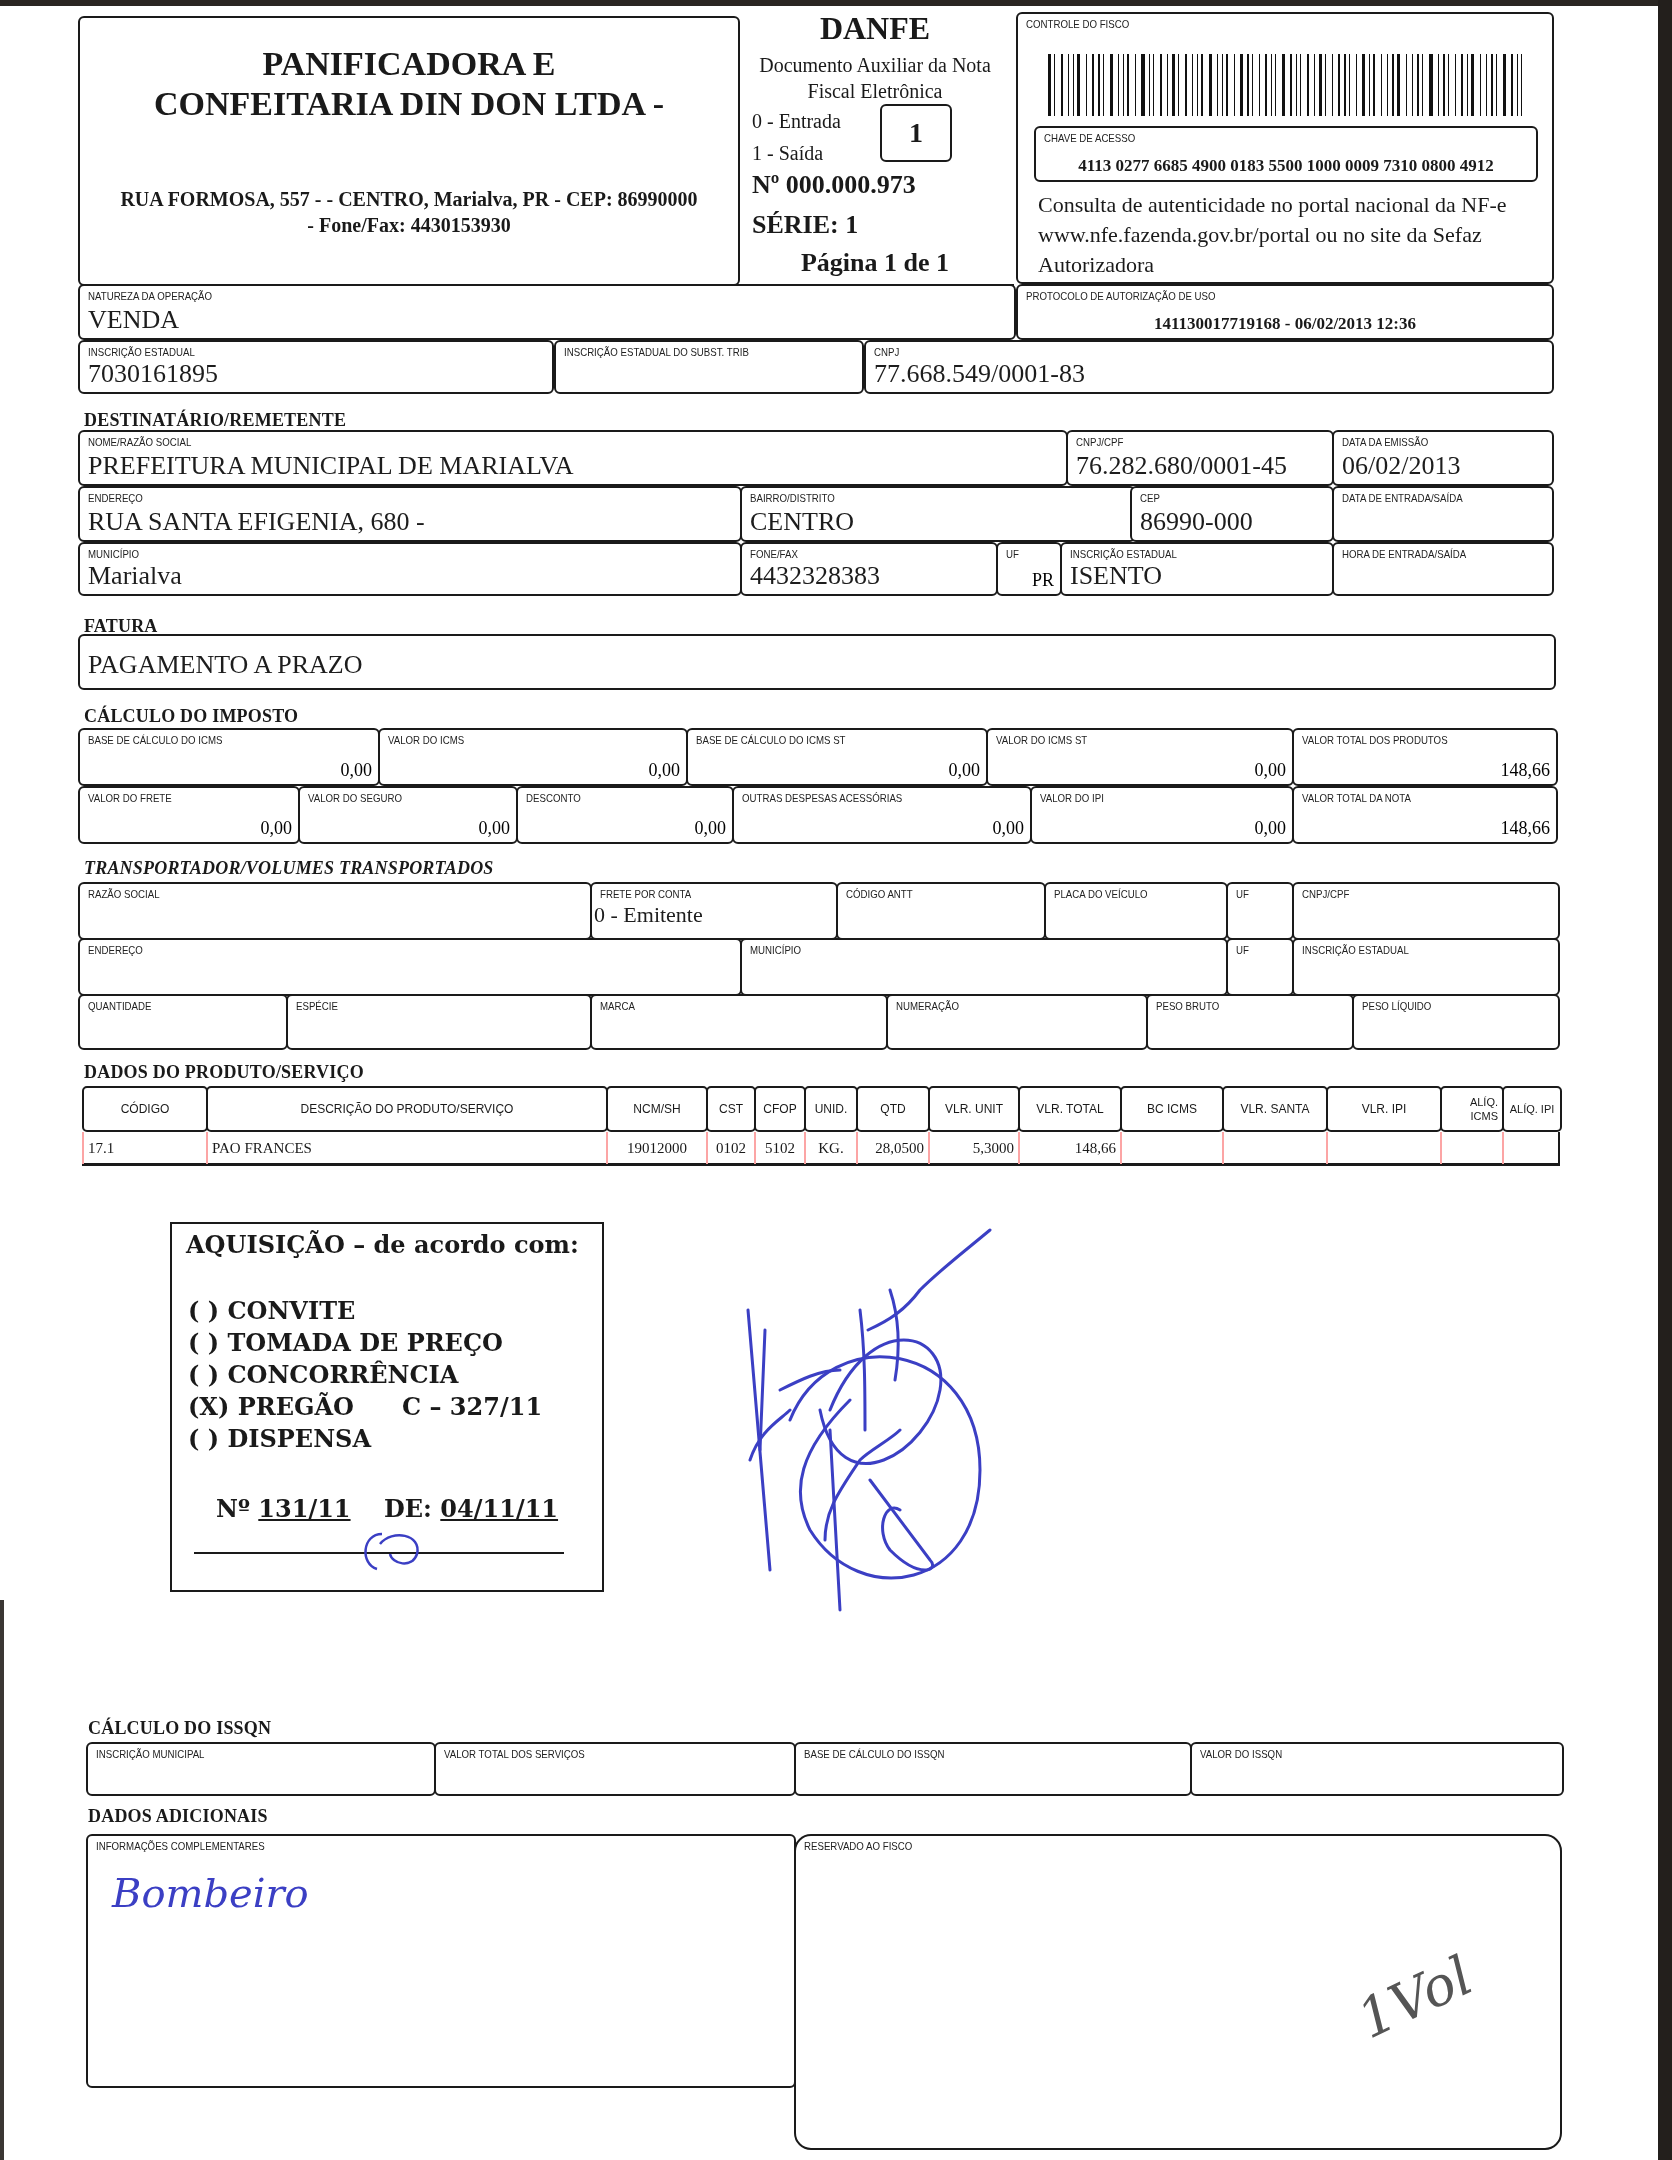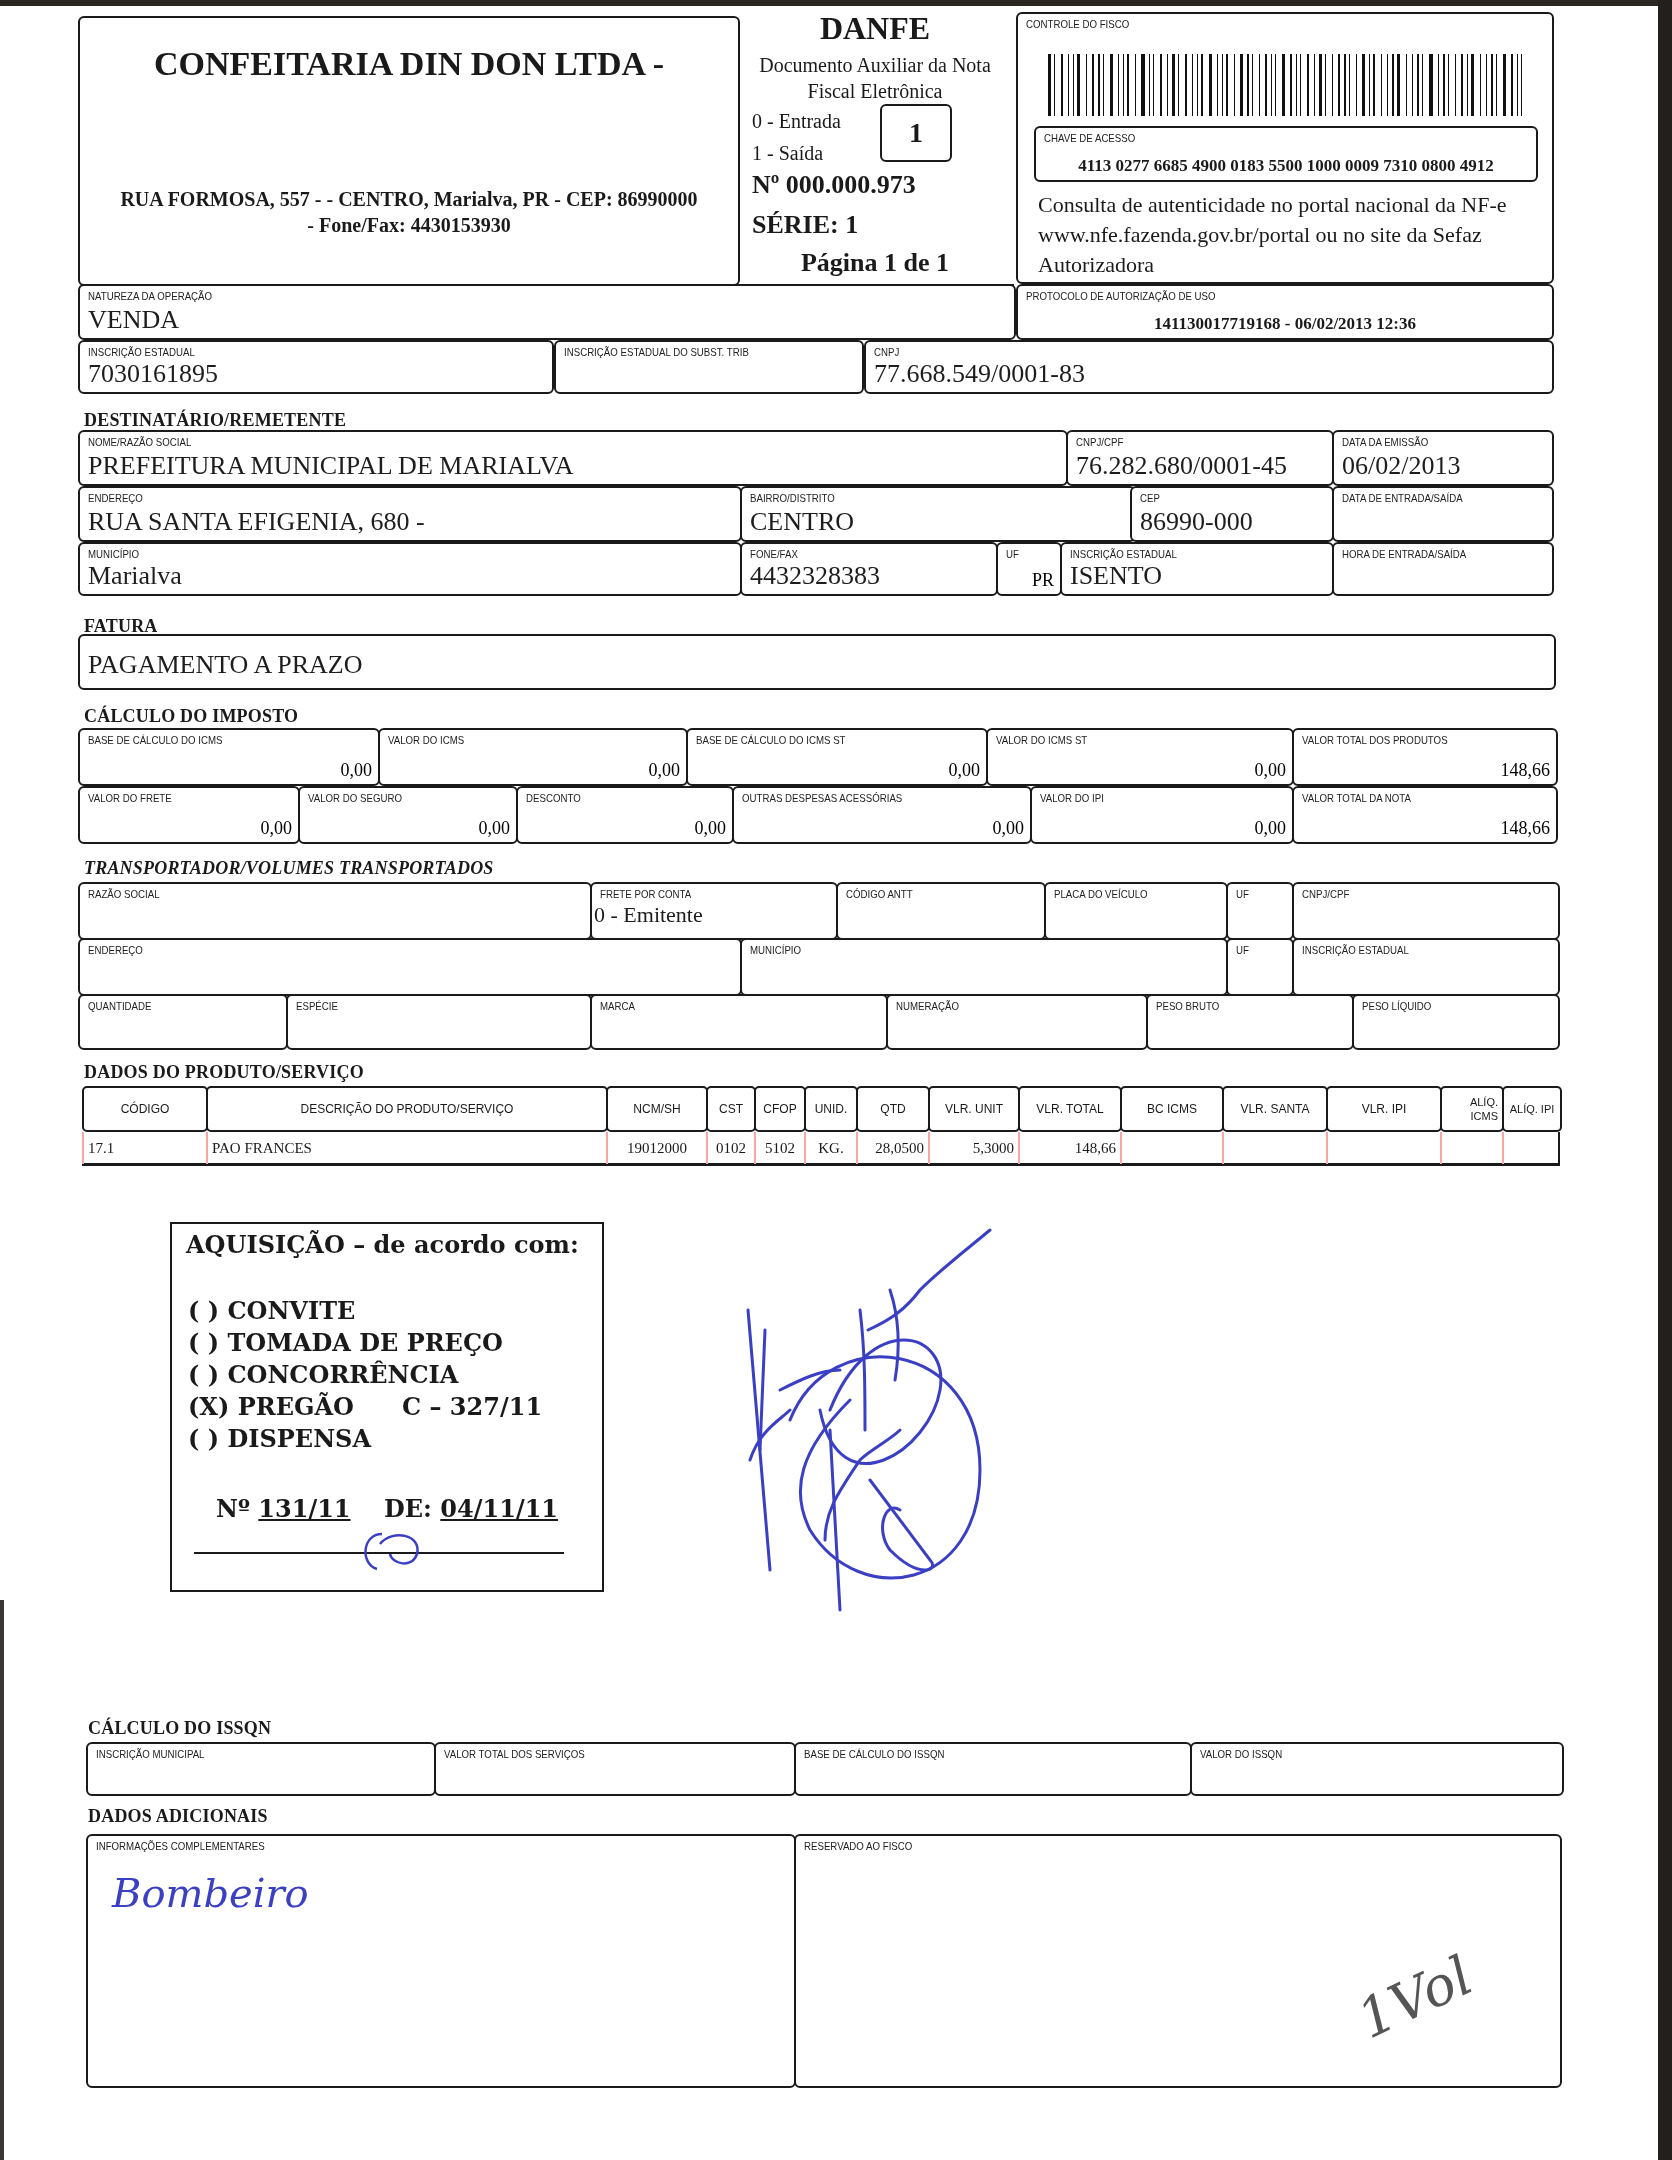--- a/index.html
+++ b/index.html
@@ -54,20 +54,21 @@
 </style>
 </head>
 <body>
 
 <div class="topedge"></div>
 <div class="rightedge"></div>
 <div class="leftedge"></div>
 
 <div class="box" style="left:78px;top:16px;width:662px;height:270px;">
   <div class="emit-name">
+    <div>PANIFICADORA E</div>
     <div>CONFEITARIA DIN DON LTDA -</div>
   </div>
   <div class="emit-addr">
     <div>RUA FORMOSA, 557 - - CENTRO, Marialva, PR - CEP: 86990000</div>
     <div>- Fone/Fax: 4430153930</div>
   </div>
 </div>
 
 <div class="danfe-col">
   <div class="danfe-title">DANFE</div>
@@ -298,21 +299,21 @@
 </svg>
 
 <div class="sect" style="left:88px;top:1718px;">CÁLCULO DO ISSQN</div>
 <div id="issqn-row"></div>
 
 <div class="sect" style="left:88px;top:1806px;">DADOS ADICIONAIS</div>
 <div class="box" style="left:86px;top:1834px;width:710px;height:254px;">
   <div class="lbl">INFORMAÇÕES COMPLEMENTARES</div>
   <div class="hand" style="left:24px;top:34px;font-size:40px;">Bombeiro</div>
 </div>
-<div class="box" style="left:794px;top:1834px;width:768px;height:254px;">
+<div class="box" style="left:794px;top:1834px;width:768px;height:316px;border-radius:17px;">
   <div class="lbl">RESERVADO AO FISCO</div>
   <div class="hand" style="left:560px;top:130px;font-size:54px;color:#555;transform:rotate(-25deg);">1Vol</div>
 </div>
 
 <div class="box" style="left: 78px; top: 728px; width: 302px; height: 58px;">
     <div class="lbl">BASE DE CÁLCULO DO ICMS</div>
     <div class="valr">0,00</div>
   </div>
 <div class="box" style="left: 378px; top: 728px; width: 310px; height: 58px;">
     <div class="lbl">VALOR DO ICMS</div>

